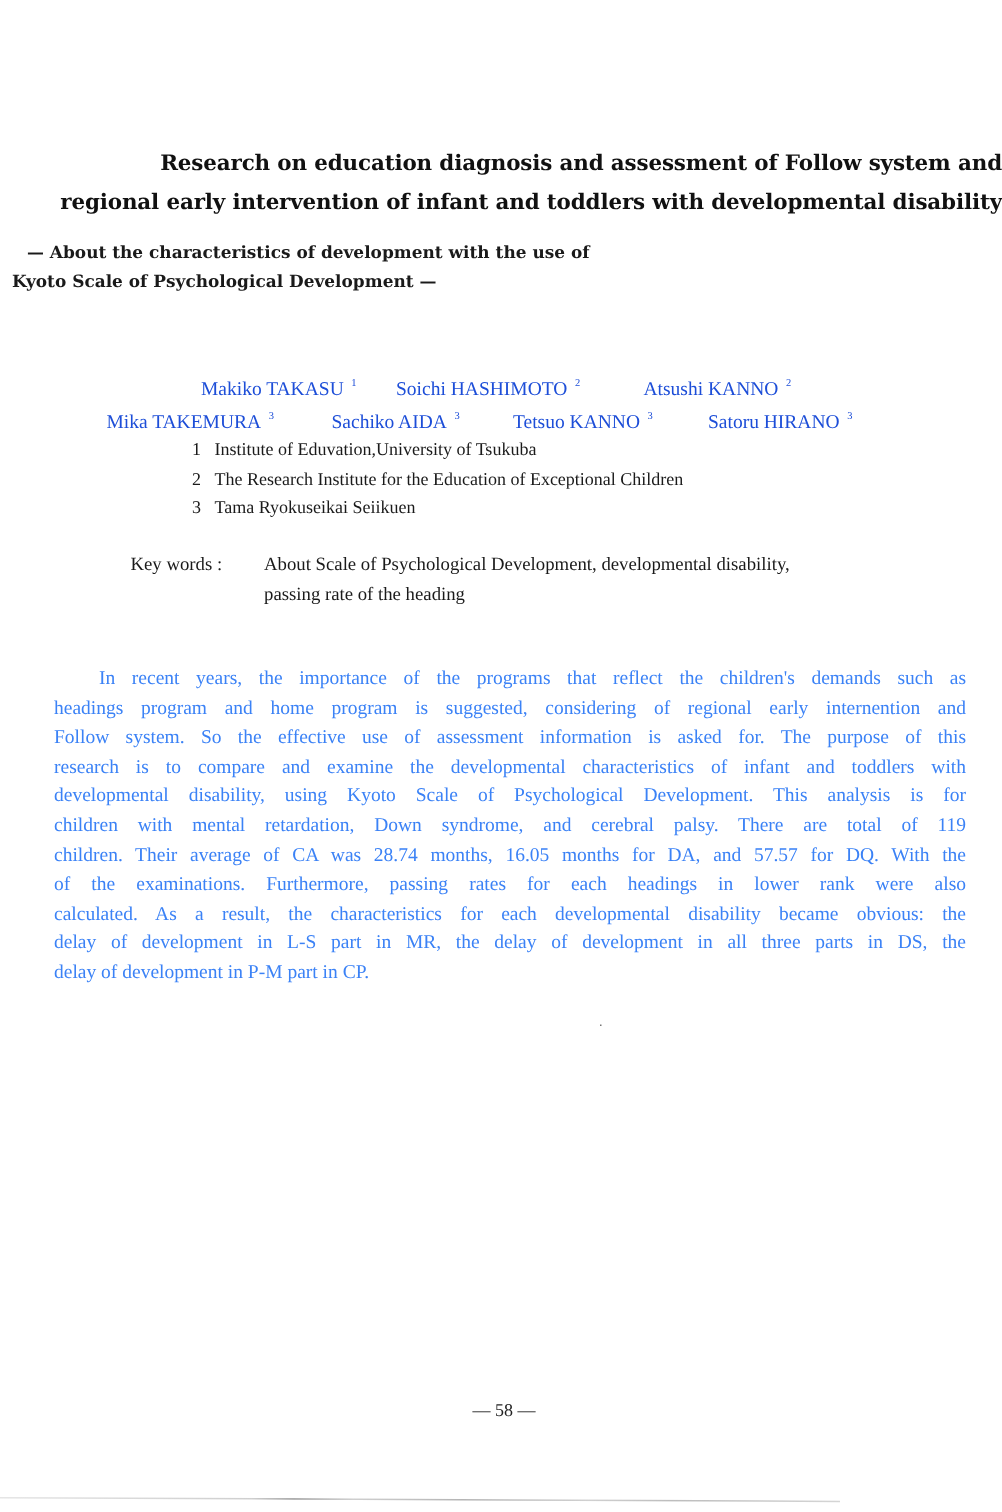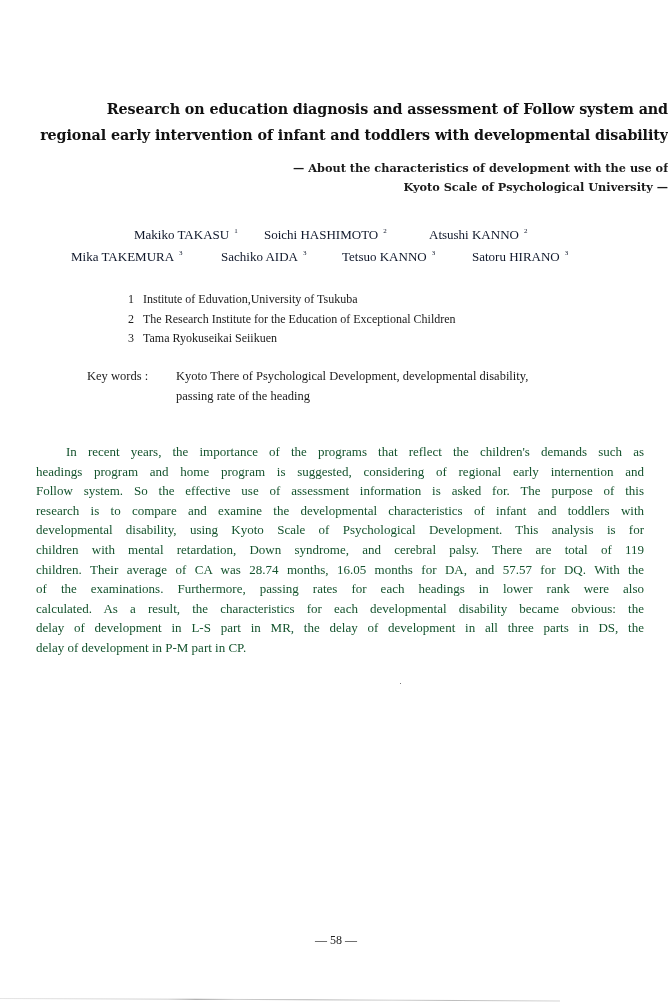--- a/index.html
+++ b/index.html
@@ -29,36 +29,36 @@
       font-weight: bold;
       font-size: 14.3px;
       line-height: 26px;
       color: #111;
       letter-spacing: -0.1px;
     }
     .subtitle {
       position: absolute;
       left: 0; top: 159px;
       width: 668px;
-      text-align: right;
+      text-align: left;
       font-family: "DejaVu Serif", serif;
       font-weight: bold;
       font-size: 11.3px;
       line-height: 19px;
       color: #1a1a1a;
     }
     .subtitle .line1 { display: block; padding-left: 18px; }
     .subtitle .line2 { display: block; padding-left: 8px; }
     .authors {
       position: absolute;
-      left: 0; top: 220px;
+      left: 0; top: 244px;
       width: 668px;
       font-size: 13px;
       line-height: 22px;
-      color: #0f172a;
+      color: #1d4ed8;
     }
     .author-row {
       position: relative;
       height: 22px;
       white-space: nowrap;
     }
     .author {
       position: absolute;
       top: 0;
     }
@@ -92,21 +92,21 @@
       left: 89px; top: 0;
       width: 400px;
     }
     .abstract {
       position: absolute;
       left: 36px; top: 442px;
       width: 608px;
       font-size: 13px;
       line-height: 19.6px;
       text-align: justify;
-      color: #14532d;
+      color: #3b82f6;
     }
     .abstract .ln {
       display: block;
       text-align: justify;
       text-align-last: justify;
       white-space: nowrap;
     }
     .abstract .ln.first { padding-left: 30px; }
     .abstract .ln.last { text-align-last: left; }
     .page-number {
@@ -138,21 +138,21 @@
 
 <div class="page">
 
   <div class="title">
     <div>Research on education diagnosis and assessment of Follow system and</div>
     <div>regional early intervention of infant and toddlers with developmental disability</div>
   </div>
 
   <div class="subtitle">
     <span class="line1">— About the characteristics of development with the use of</span>
-    <span class="line2">Kyoto Scale of Psychological University —</span>
+    <span class="line2">Kyoto Scale of Psychological Development —</span>
   </div>
 
   <div class="authors">
     <div class="author-row">
       <span class="author" style="left:134px"><span>Makiko TAKASU</span><sup>1</sup></span>
       <span class="author" style="left:264px"><span>Soichi HASHIMOTO</span><sup>2</sup></span>
       <span class="author" style="left:429px"><span>Atsushi KANNO</span><sup>2</sup></span>
     </div>
     <div class="author-row">
       <span class="author" style="left:71px"><span>Mika TAKEMURA</span><sup>3</sup></span>
@@ -164,21 +164,21 @@
 
   <div class="affils">
     <div class="affil"><span class="num">1</span><span>Institute of Eduvation,University of Tsukuba</span></div>
     <div class="affil"><span class="num">2</span><span>The Research Institute for the Education of Exceptional Children</span></div>
     <div class="affil"><span class="num">3</span><span>Tama Ryokuseikai Seiikuen</span></div>
   </div>
 
   <div class="keywords">
     <span class="kw-label">Key words :</span>
     <div class="kw-text">
-      <div>Kyoto There of Psychological Development, developmental disability,</div>
+      <div>About Scale of Psychological Development, developmental disability,</div>
       <div>passing rate of the heading</div>
     </div>
   </div>
 
   <div class="abstract">
     <span class="ln first">In recent years, the importance of the programs that reflect the children's demands such as</span>
     <span class="ln">headings program and home program is suggested, considering of regional early internention and</span>
     <span class="ln">Follow system.  So the effective use of assessment information is asked for.  The purpose of this</span>
     <span class="ln">research is to compare and examine the developmental characteristics of infant and toddlers with</span>
     <span class="ln">developmental disability, using Kyoto Scale of Psychological Development.  This analysis is for</span>

